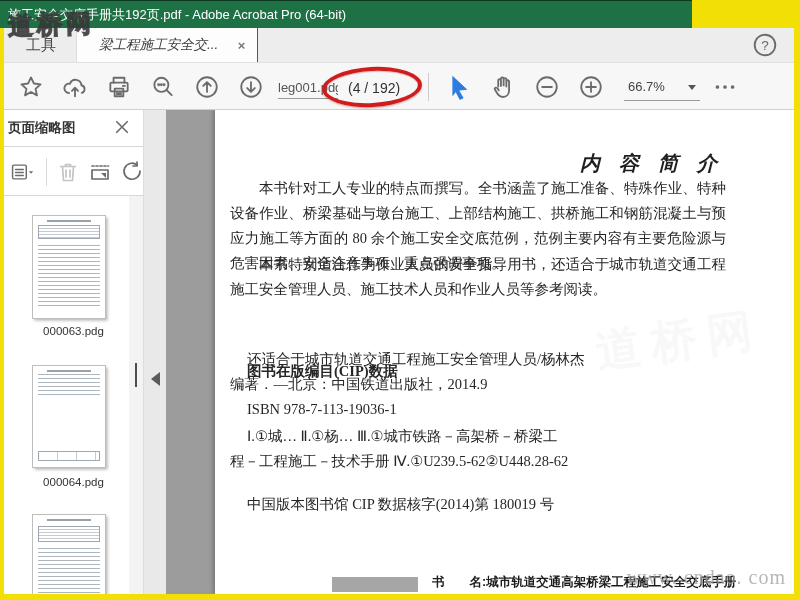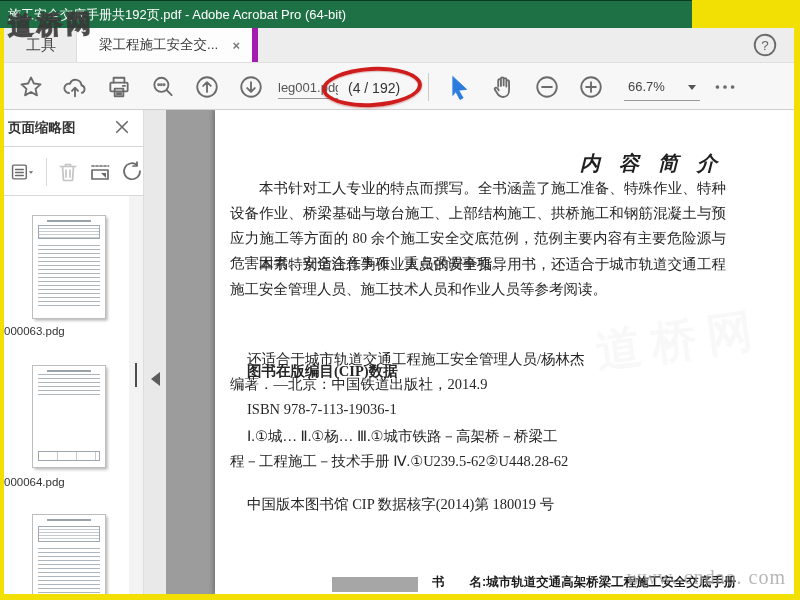--- a/index.html
+++ b/index.html
@@ -17,22 +17,22 @@
     font-family:"Liberation Serif", serif; }
 
   
   .app { position:absolute; left:4px; top:28px; width:790px; height:566px; background:#7dd3fc; }
 
   
   .tabbar { position:absolute; left:0; top:0; width:100%; height:34px; background:#ededed; }
   .tab-tools { position:absolute; left:10px; top:0; height:34px; line-height:34px;
     padding:0 12px; font-size:15px; color:#4a4a4a; cursor:default; }
   .tab-doc { position:absolute; left:72px; top:0; width:182px; height:34px; background:#fdfdfd;
-    border-left:1px solid #dcdcdc; border-right:6px solid #a21caf;
-    display:flex; align-items:center; padding:0 8px 0 22px; }
+    border-left:1px solid #dcdcdc; border-right:1px solid #a21caf;
+    display:flex; align-items:center; padding:0 8px 0 22px;font-style:italic; }
   .tab-doc .lbl { font-size:13.5px; color:#3c3c3c; flex:1; white-space:nowrap; overflow:hidden; }
   .tab-close { font-size:13px; color:#777; padding:0 4px; font-weight:bold; }
   .help-btn { position:absolute; right:16px; top:4px; width:26px; height:26px; }
 
   
   .toolbar { position:absolute; left:0; top:34px; width:100%; height:48px; background:#f7f7f7;
     border-top:1px solid #e0e0e0; border-bottom:1px solid #cfcfcf; }
   .tbtn { position:absolute; top:11px; width:26px; height:26px; }
   .tb-sep { position:absolute; top:10px; width:1px; height:28px; background:#cccccc; }
   .file-box { position:absolute; left:274px; top:14px; width:60px; height:22px; }
@@ -55,21 +55,21 @@
   .panel-head { position:absolute; left:0; top:0; width:100%; height:37px;
     border-bottom:1px solid #d7d7d7;font-weight:bold; }
   .panel-title { position:absolute; left:4px; top:9px; font-size:13.5px; color:#333; white-space:nowrap; }
   .panel-close { position:absolute; right:12px; top:8px; width:18px; height:18px; }
   .panel-tools { position:absolute; left:0; top:38px; width:100%; height:48px; border-bottom:1px solid #d7d7d7; }
   .ptool { position:absolute; top:12px; width:24px; height:24px; }
   .ptool-sep { position:absolute; left:42px; top:10px; width:1px; height:28px; background:#d9d9d9; }
 
   .thumb { position:absolute; left:28px; width:74px; background:#fff; border:1px solid #bdbdbd;
     box-shadow:1.5px 1.5px 3px rgba(0,0,0,.3); overflow:hidden; }
-  .thumb-label { position:absolute; left:0; width:139px; font-size:11.5px; color:#333; }
+  .thumb-label { position:absolute; left:0; width:139px; text-align:center; font-size:11.5px; color:#333; }
   .sk-grid { position:absolute; left:7%; top:9%; width:86%; height:14%; border:1px solid #9fa8b0;
     background:repeating-linear-gradient(#fff 0 2px, #c3cad0 2px 3px); }
   .sk-lines { position:absolute; left:7%; width:86%;
     background:repeating-linear-gradient(#aeb6bd 0 1px, transparent 1px 4px); }
   .sk-head { position:absolute; left:20%; top:3.5%; width:60%; height:2px; background:#9aa2a9; }
   .sk-table-b { position:absolute; left:7%; bottom:6%; width:86%; height:10%; border:1px solid #9fa8b0;
     background:repeating-linear-gradient(90deg, transparent 0 30%, #c3cad0 30% calc(30% + 1px)); }
 
   .pscroll { position:absolute; right:0; top:86px; width:14px; bottom:0; background:#f3f3f3; }
   .pscroll-thumb { position:absolute; left:6px; top:167px; width:2px; height:24px; background:#4d4d4d; }

